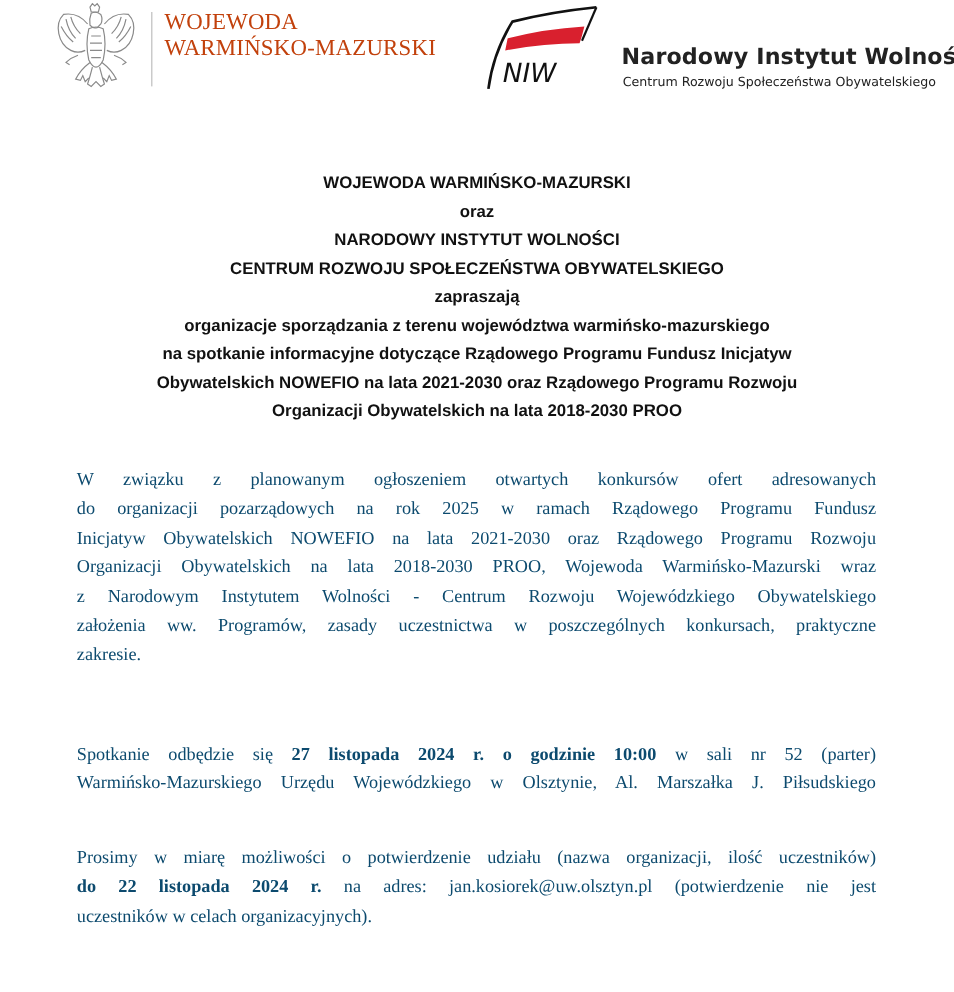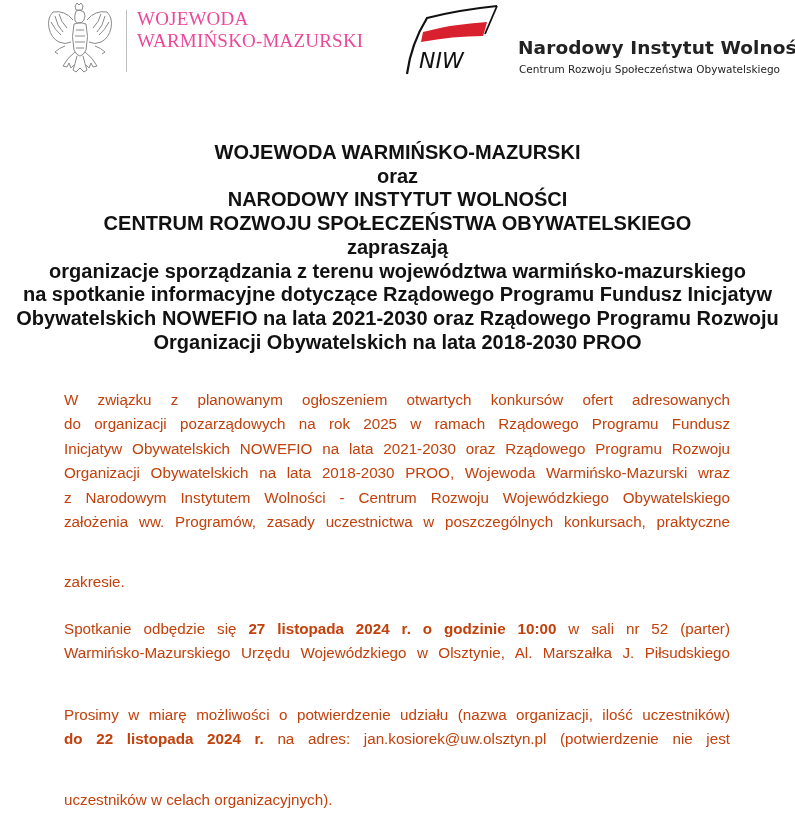--- a/index.html
+++ b/index.html
@@ -1,31 +1,31 @@
 <!DOCTYPE html>
 <html><head>
 <meta charset="utf-8">
 <style>
   html, body { margin: 0; padding: 0; background: #ffffff; }
   body { width: 795px; height: 827px; position: relative; overflow: hidden; color: #111; }
   .header { position: absolute; left: 0; top: 0; width: 795px; height: 90px; }
   .eagle { position: absolute; left: 42px; top: 2px; width: 76px; height: 76px; }
   .vdiv { position: absolute; left: 126px; top: 10px; width: 1px; height: 62px; background: #bdbdbd; }
-  .woj-text { position: absolute; left: 137px; top: 8px; font-family: "Liberation Serif", serif; color: #ec4899; font-size: 19px; line-height: 22px; letter-spacing: 0.2px; }
+  .woj-text { position: absolute; left: 137px; top: 8px; font-family: "Liberation Serif", serif; color: #c2410c; font-size: 19px; line-height: 22px; letter-spacing: 0.2px; }
   .woj-text div { white-space: nowrap; }
   .niw-logo { position: absolute; left: 403px; top: 4px; width: 100px; height: 72px; }
   .niw-name { position: absolute; left: 518px; top: 37px; font-family: "DejaVu Sans", sans-serif; font-size: 18.5px; font-weight: bold; color: #222; letter-spacing: 0.1px; white-space: nowrap; }
   .niw-sub { position: absolute; left: 519px; top: 63px; font-family: "DejaVu Sans", sans-serif; font-size: 10.5px; color: #222; white-space: nowrap; }
 
-  .title-block { position: absolute; left: 0; top: 141px; width: 795px; text-align: center; font-family: "Liberation Sans", sans-serif; font-weight: bold; font-size: 20px; line-height: 23.7px; color: #111; }
+  .title-block { position: absolute; left: 0; top: 141px; width: 795px; text-align: center; font-family: "Liberation Sans", sans-serif; font-weight: bold; font-size: 14px; line-height: 23.7px; color: #111; }
   .title-block div { white-space: nowrap; }
 
-  .para { position: absolute; left: 64px; width: 666px; font-family: Liberation Sans, sans-serif; font-size: 15.2px; line-height: 24.4px; color: #c2410c; text-align: justify; text-align-last: left; }
+  .para { position: absolute; left: 64px; width: 666px; font-family: Liberation Serif, serif; font-size: 15.2px; line-height: 24.4px; color: #0c4a6e; text-align: justify; text-align-last: left; }
   .para .ln { display: block; text-align: justify; text-align-last: justify; white-space: nowrap; }
-  .para .ln.last { text-align-last: left; margin-top: 36px; }
+  .para .ln.last { text-align-last: left; }
   .para b { font-weight: bold; }
   .p1 { top: 388px; }
   .p2 { top: 617px; }
   .p3 { top: 703px; }
 </style>
 </head>
 <body>
 
 <div class="header">
   <svg class="eagle" viewBox="0 0 76 76">

